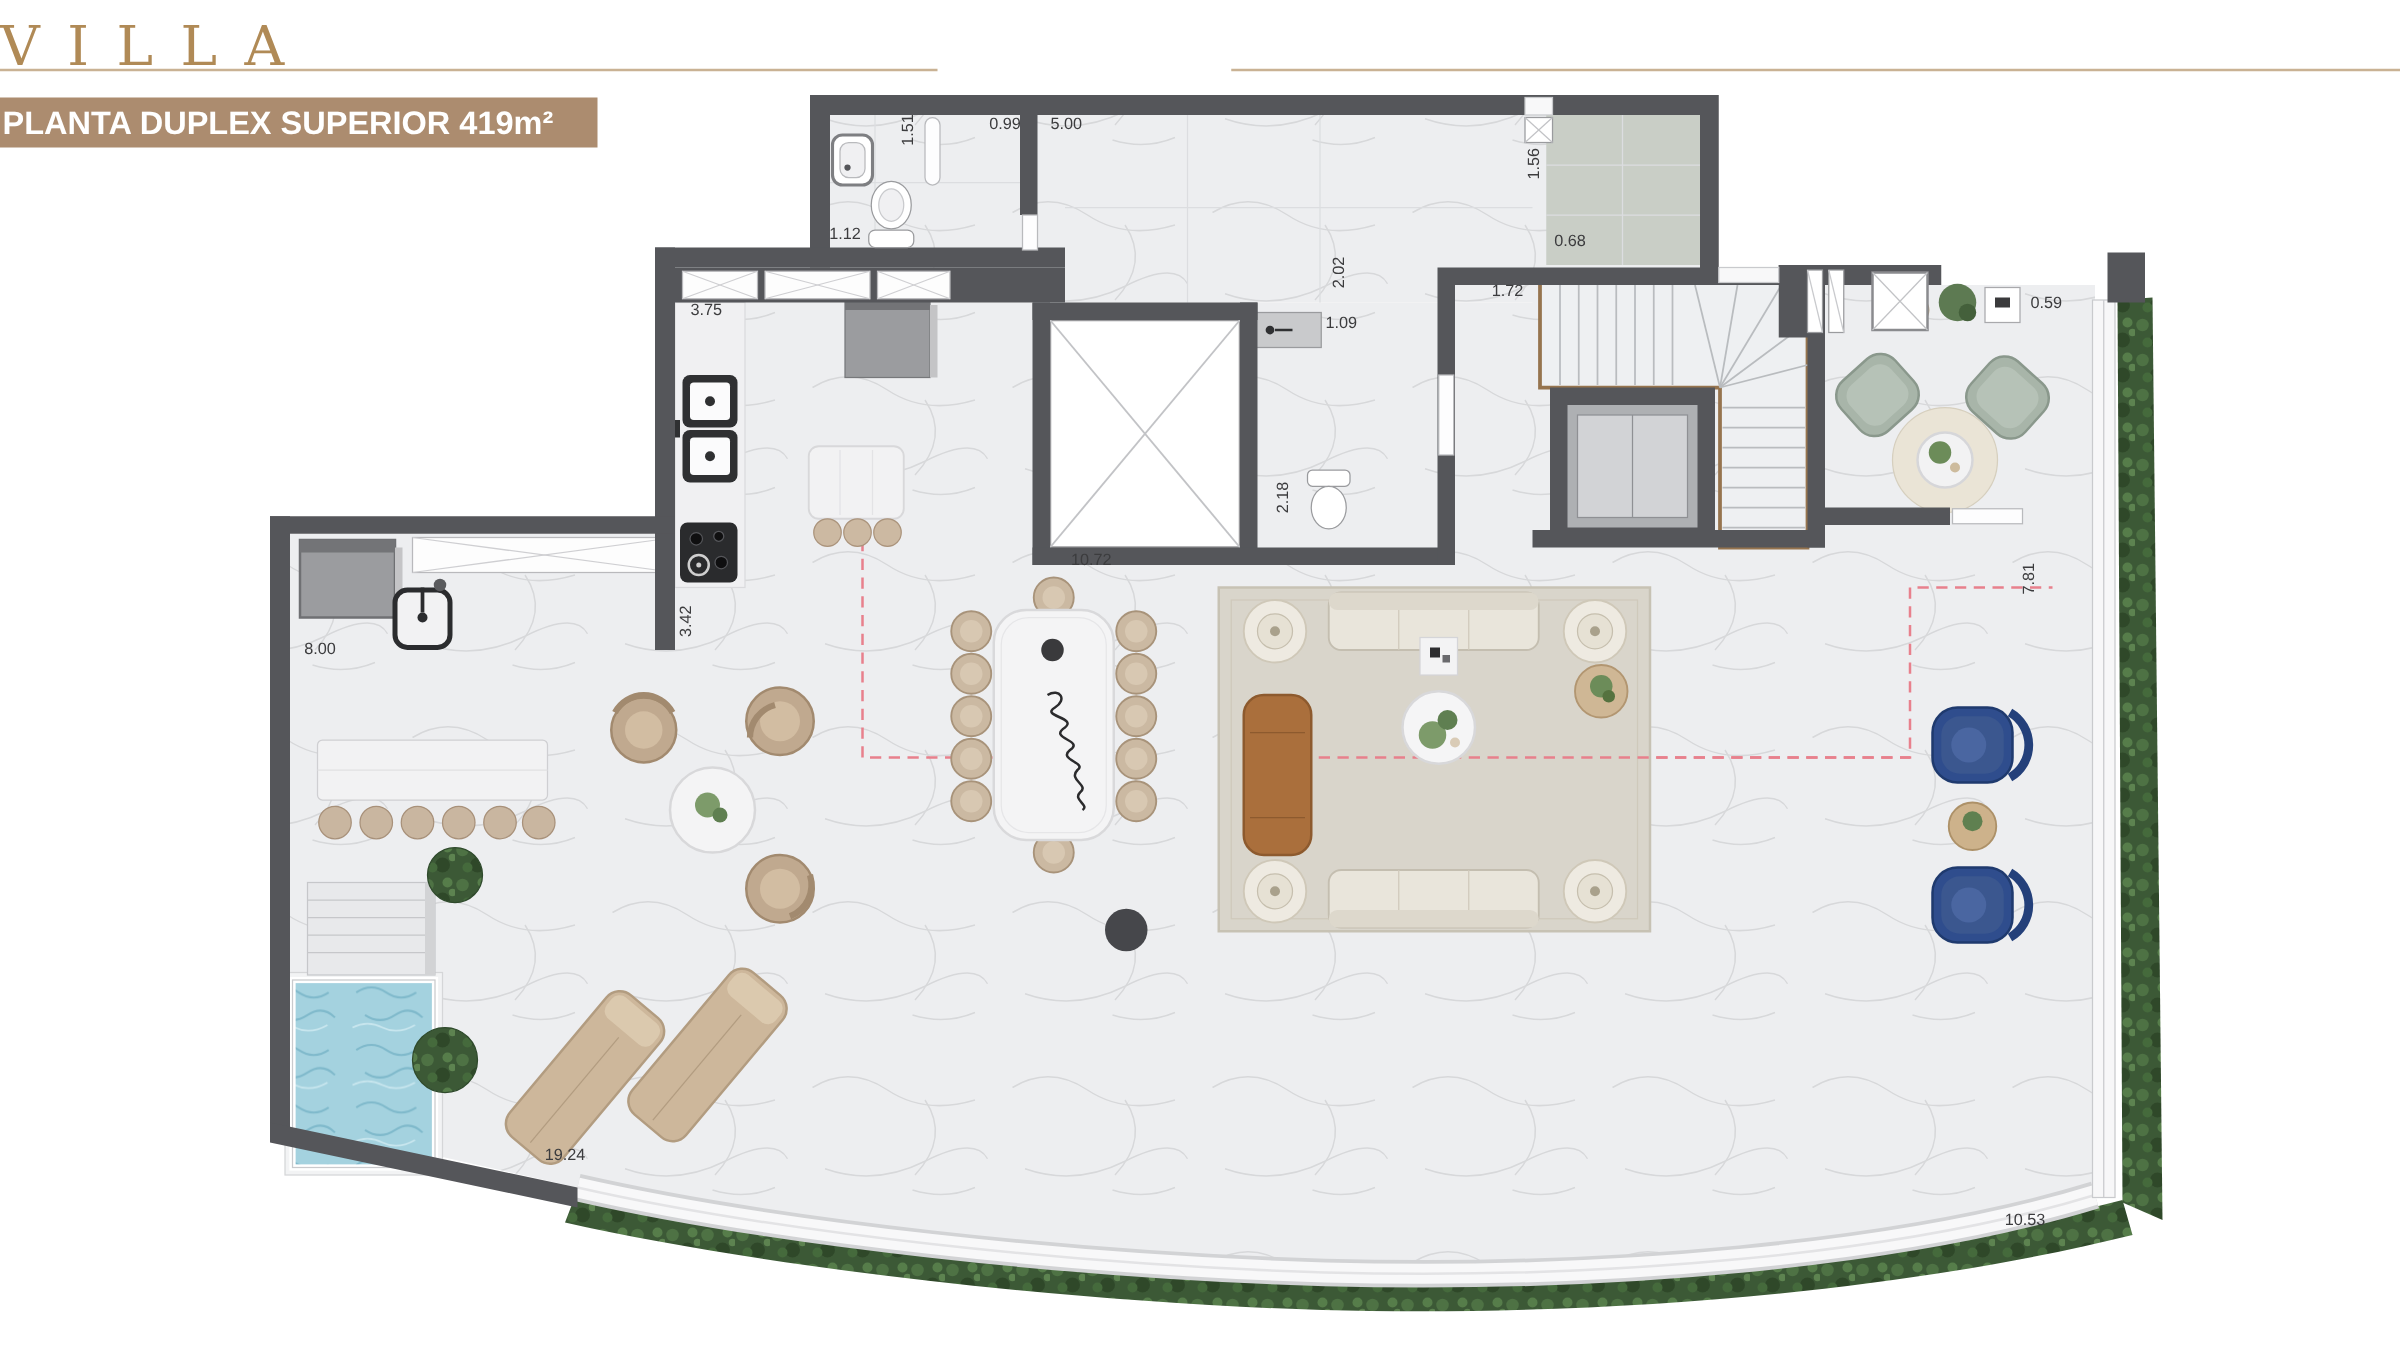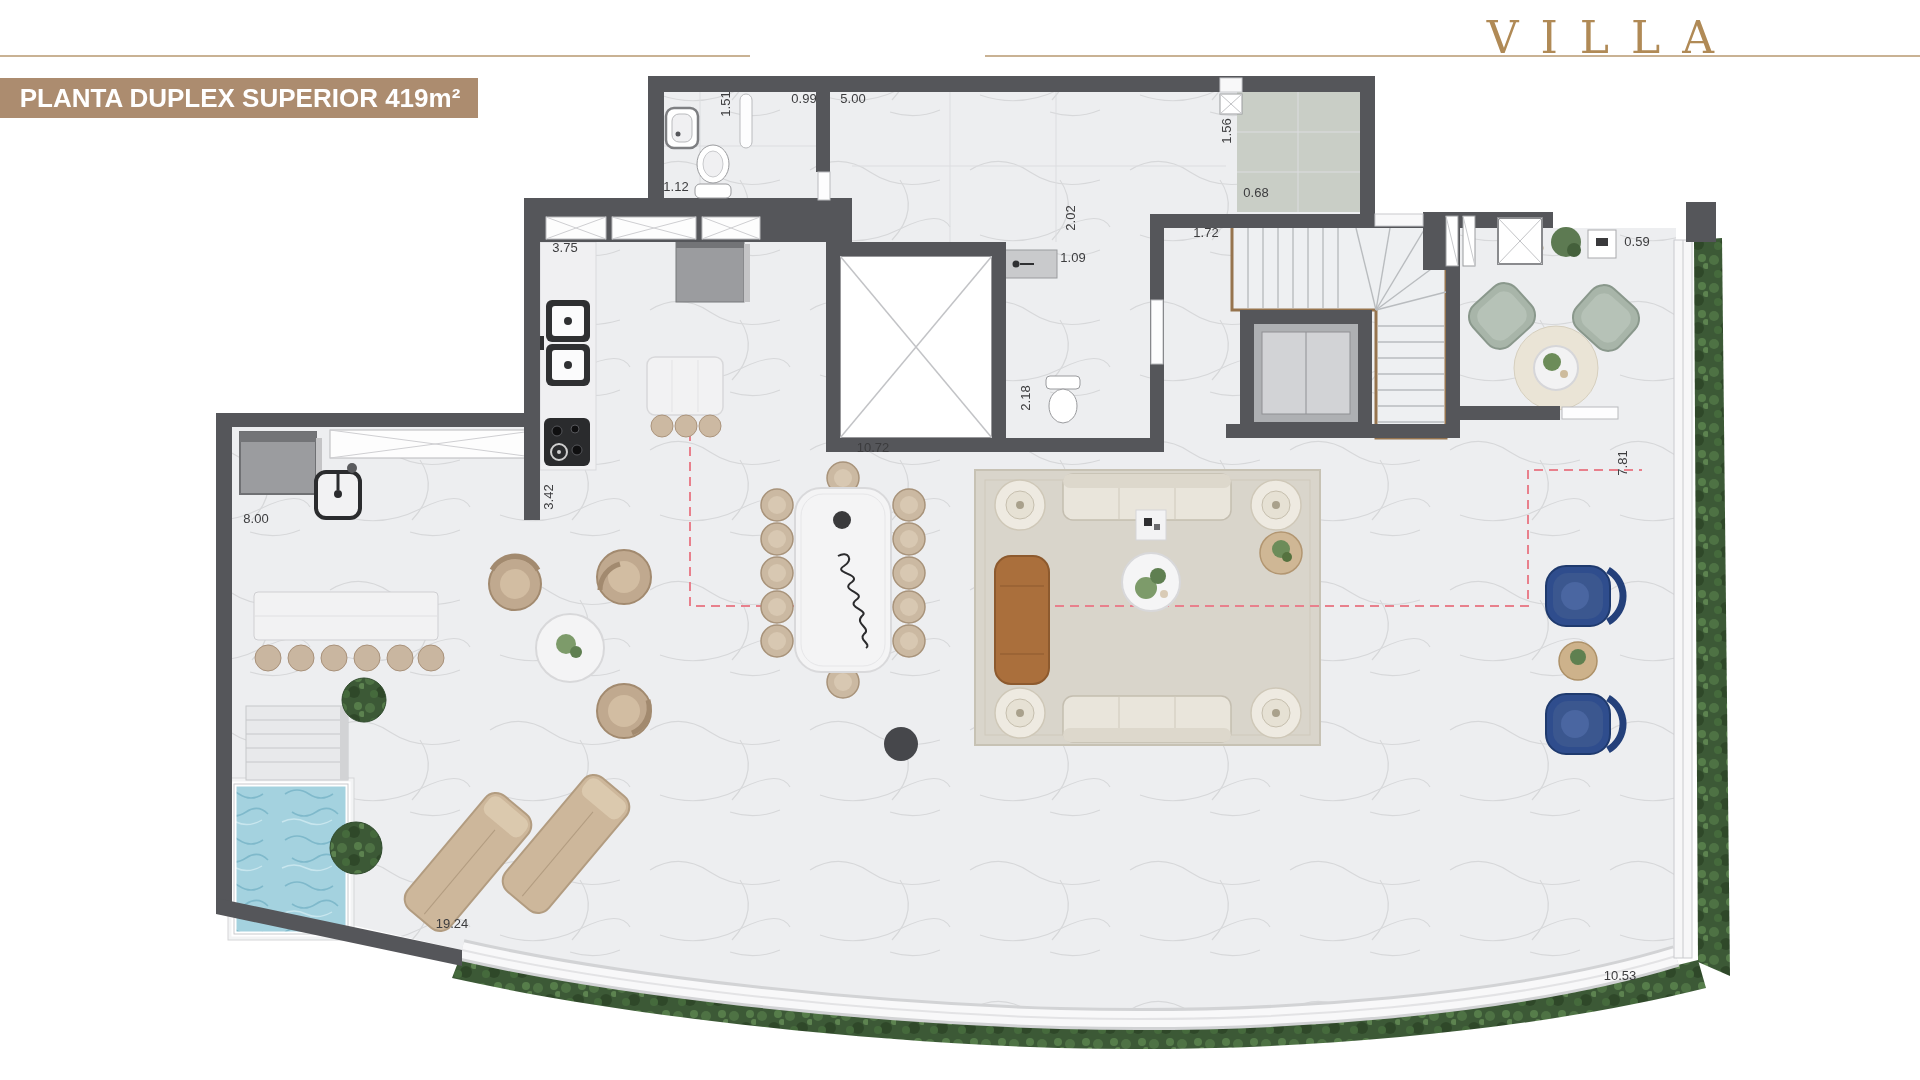--- a/index.html
+++ b/index.html
@@ -1,28 +1,28 @@
 <!DOCTYPE html>
 <html style="--gold: #b08a56; --gold-line: #c9b294; --banner-bg: #ac8c6f; --banner-text: #ffffff; --wall: #55565a; --floor: #edeef0; --green-room-floor: #c9cec6; --rug: #d9d5cb; --pool-water: #a4d2df; --hedge: #3c5936; --dash: #e8808c; --wood: #96744e; --blue-chair: #2f4d8d; --leather: #aa6f3c; --tan: #cbb9a2;"><head>
 <meta charset="utf-8">
 <style>
   html,body{margin:0;padding:0;background:#fff;}
   #stage{position:relative;width:1920px;height:1080px;background:#fff;overflow:hidden;
          font-family:"Liberation Sans",sans-serif;}
   #plan-svg{position:absolute;left:0;top:0;}
-  .title{position:absolute;left:0;top:12px;width:1736px;text-align:right;
+  .title{position:absolute;left:0;top:12px;width:1736px;text-align:left;
          font-family:"DejaVu Serif",serif;font-size:44px;font-weight:400;
          letter-spacing:22px;color:var(--gold,#b08a56);}
   .gold-line{position:absolute;top:55px;height:2px;background:var(--gold-line,#c9b294);}
   .gold-line.left{left:0;width:750px;}
   .gold-line.right{left:985px;width:935px;}
   .banner{position:absolute;left:0;top:78px;width:478px;height:40px;
           background:var(--banner-bg,#ac8c6f);color:var(--banner-text,#fff);
           font-size:26px;font-weight:bold;line-height:40px;padding-left:2px;
-          box-sizing:border-box;white-space:nowrap;text-align:center;}
+          box-sizing:border-box;white-space:nowrap;}
   .dim{font:13px "Liberation Sans",sans-serif;fill:#3c3c3e;text-anchor:middle;}
   .vein{stroke:#d7d8da;fill:none;stroke-width:1.2;}
   .grid{stroke:#dcdde0;stroke-width:1;}
   .tread{stroke:#b9bcbf;stroke-width:1.4;}
 </style>
 </head>
 <body>
 
 <div id="stage">
   <div class="title">VILLA</div>

